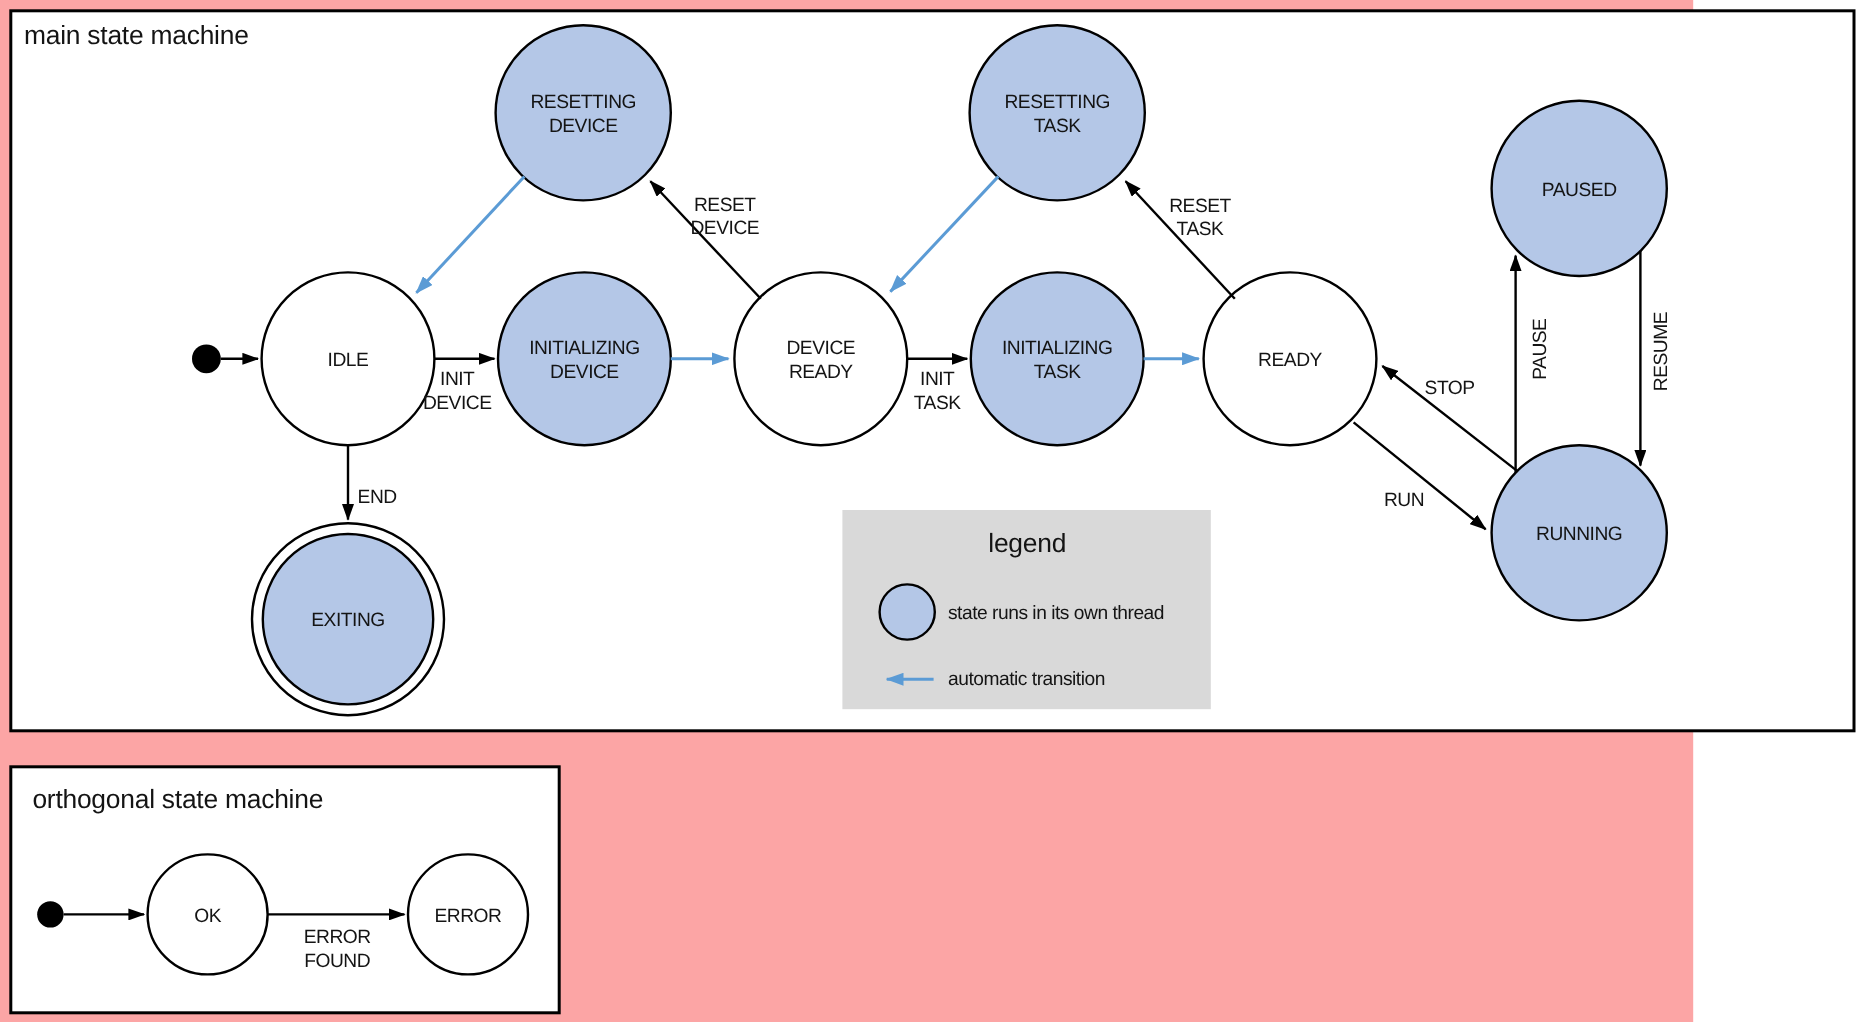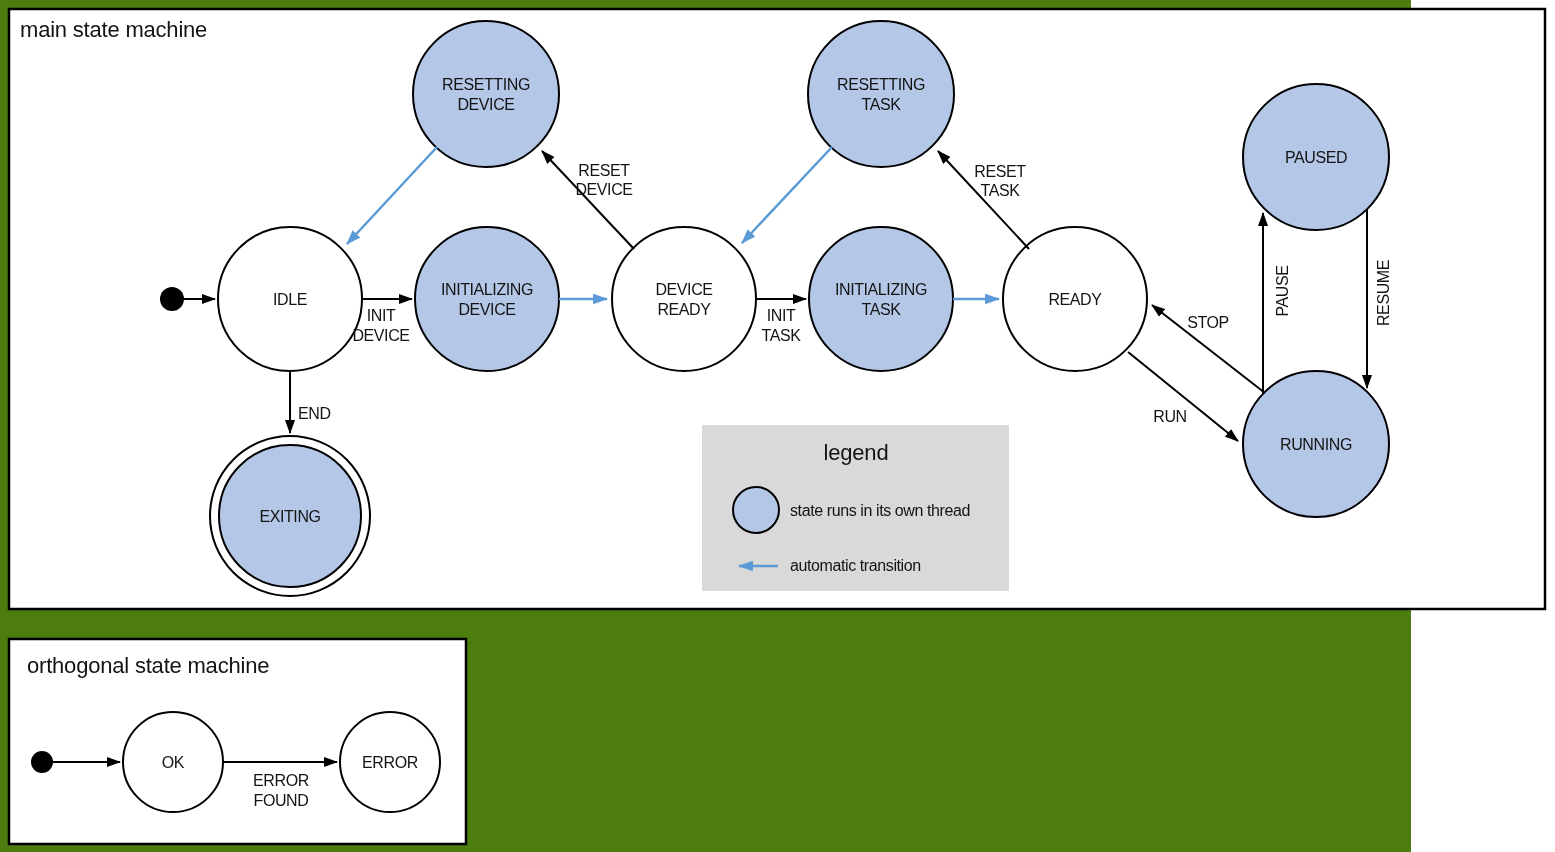--- a/index.html
+++ b/index.html
@@ -1,16 +1,16 @@
 <!DOCTYPE html>
 <html><head>
 <meta charset="utf-8">
 <style>
   html, body { margin: 0; padding: 0; background: #ffffff; }
-  .stage { position: relative; width: 1411px; height: 852px; background: #4d7c0f; }
+  .stage { position: relative; width: 1411px; height: 852px; background: #fca5a5; }
   svg { display: block; }
   text {
     font-family: "Liberation Sans", "DejaVu Sans", sans-serif;
     fill: #141414;
   }
   .lbl  { font-size: 16px; letter-spacing: -0.4px; }
   .ttl  { font-size: 22px; letter-spacing: -0.2px; }
   .mid  { text-anchor: middle; }
 </style>
 </head>

